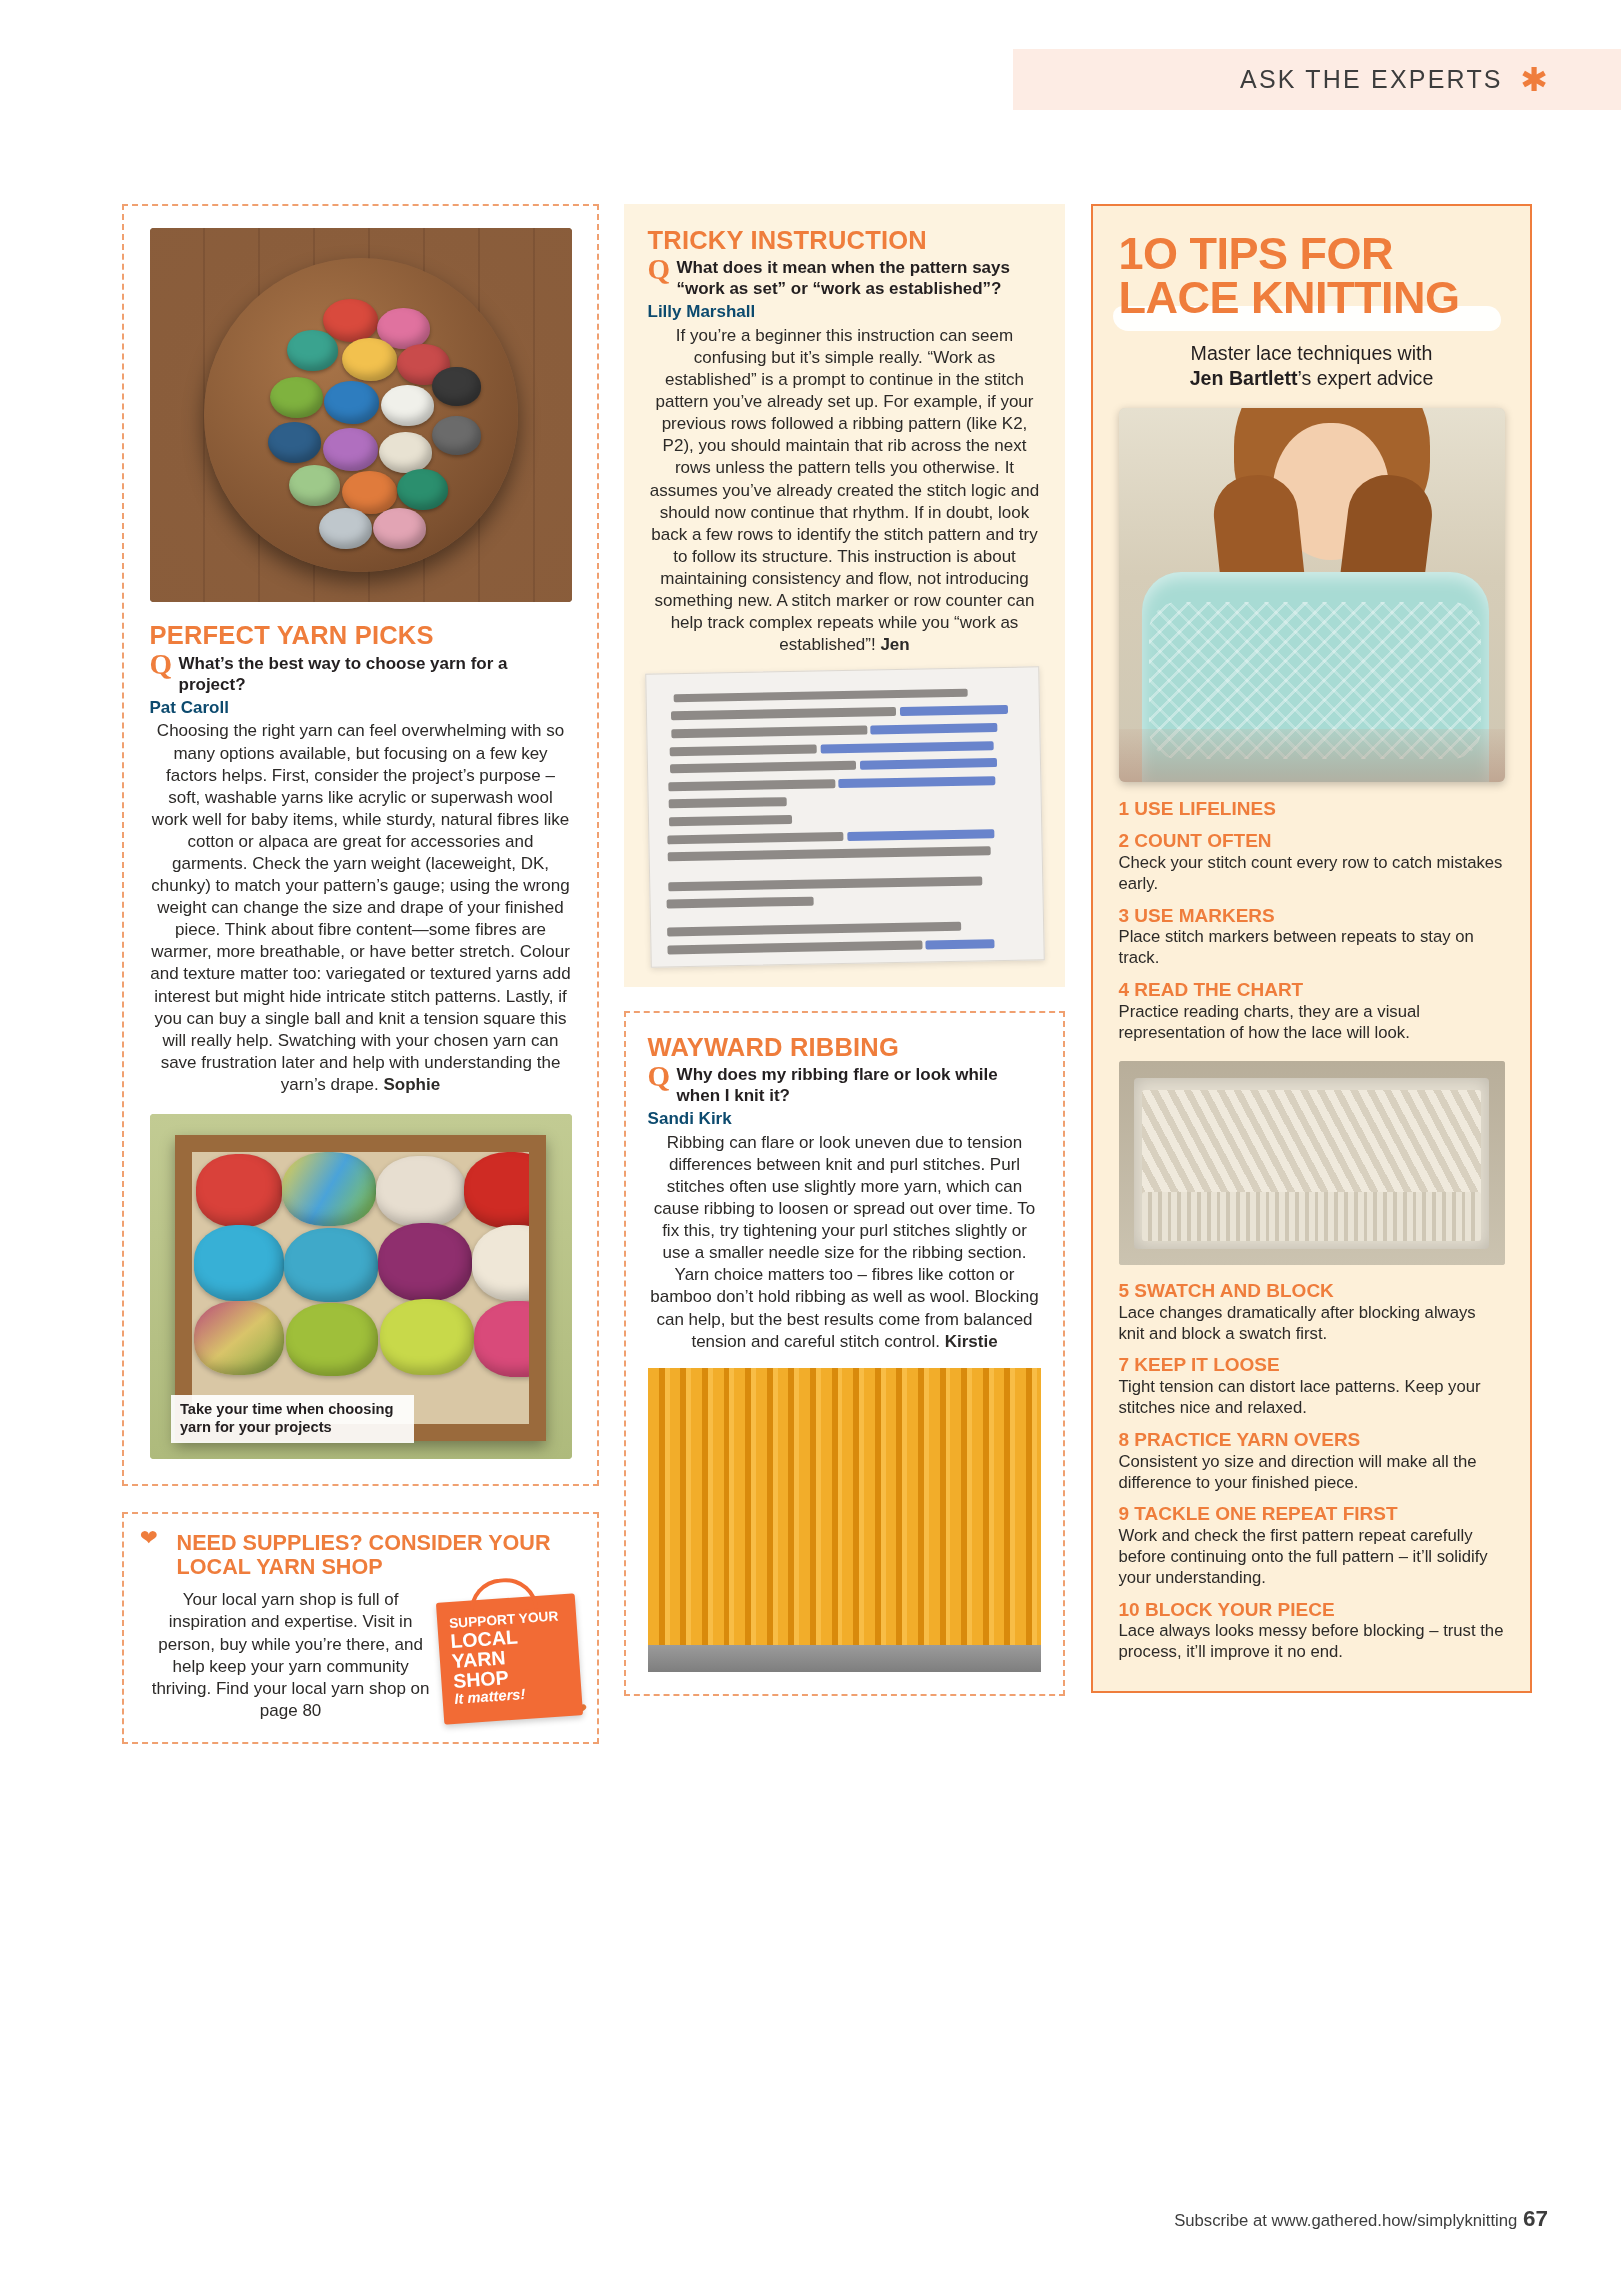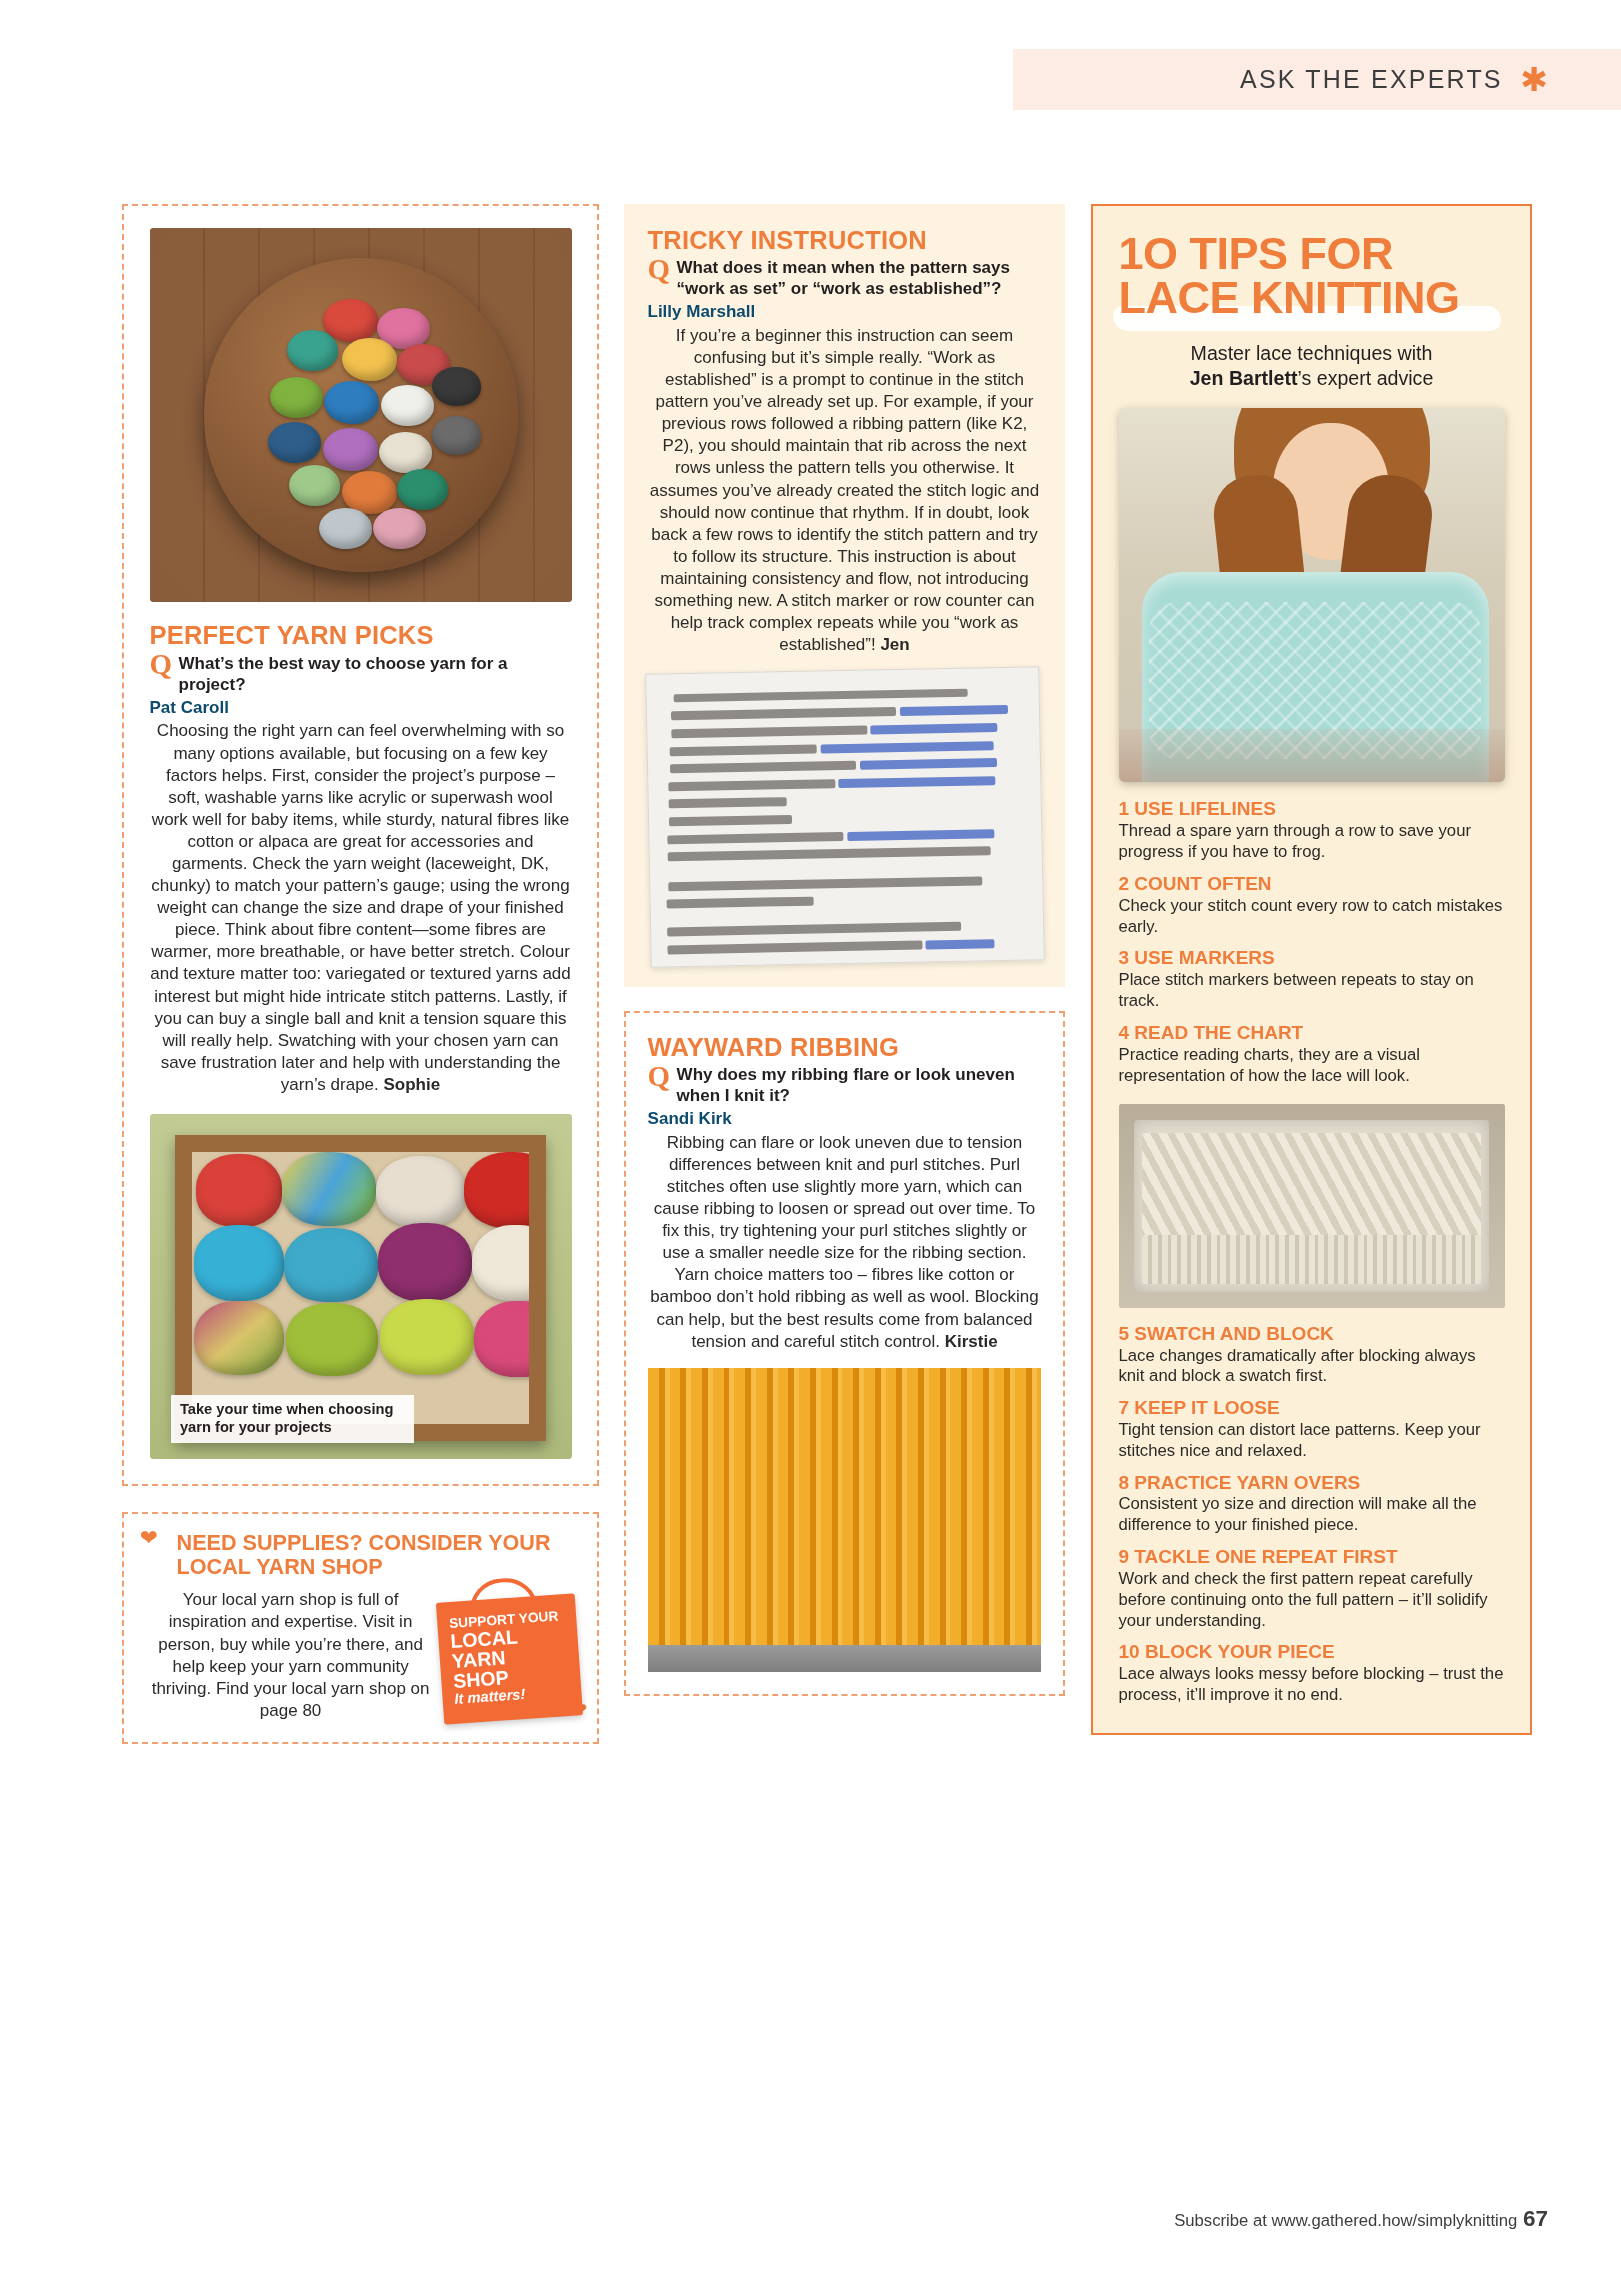--- a/index.html
+++ b/index.html
@@ -480,21 +480,21 @@
       <div class="pattern-line" style="left:15.7px;top:253px;width:294px;"></div>
       <div class="pattern-line" style="left:15.7px;top:271px;width:255px;"></div>
       <div class="pattern-blue" style="left:274px;top:271px;width:69px;"></div>
     </div>
   </div>
 
   <div class="mid-box2">
     <h3 class="qhead" style="margin-top:0;">WAYWARD RIBBING</h3>
     <div class="qline">
       <span class="qmark">Q</span>
-      <span>Why does my ribbing flare or look uneven when I knit it?</span>
+      <span>Why does my ribbing flare or look while when I knit it?</span>
     </div>
     <div class="asker">Sandi Kirk</div>
     <div class="body-text">
       <span>Ribbing can flare or look uneven due to tension differences between knit and purl stitches. Purl stitches often use slightly more yarn, which can cause ribbing to loosen or spread out over time. To fix this, try tightening your purl stitches slightly or use a smaller needle size for the ribbing section. Yarn choice matters too – fibres like cotton or bamboo don’t hold ribbing as well as wool. Blocking can help, but the best results come from balanced tension and careful stitch control.</span>
       <b>Kirstie</b>
     </div>
     <div class="rib-img">
       <div class="rib-stripes"></div>
       <div class="rib-shadow"></div>
     </div>
@@ -524,21 +524,20 @@
       <div style="position:absolute;left:6%;top:44%;right:4%;bottom:0;border-radius:39px 39px 0 0;background:#a8dbd4;box-shadow:inset 0 5.9px 15.7px rgba(255,255,255,.5);"></div>
       <div style="position:absolute;left:8%;top:52%;right:6%;bottom:6%;background:repeating-linear-gradient(135deg,rgba(255,255,255,.35) 0 2.9px,transparent 2.9px 13.7px),repeating-linear-gradient(45deg,rgba(255,255,255,.25) 0 2.9px,transparent 2.9px 13.7px);border-radius:29px;"></div>
       <div style="position:absolute;left:0;bottom:0;width:100%;height:14%;background:linear-gradient(180deg,rgba(200,170,150,.2),rgba(180,140,120,.55));"></div>
     </div>
 
     <div style="height:17.6px;"></div>
 
     <div>
       <div class="tip">
         <div class="tip-h">1 USE LIFELINES</div>
-        <div class="tip-b">Thread a spare yarn through a row to save your progress if you have to frog.</div>
       </div>
       <div class="tip">
         <div class="tip-h">2 COUNT OFTEN</div>
         <div class="tip-b">Check your stitch count every row to catch mistakes early.</div>
       </div>
       <div class="tip">
         <div class="tip-h">3 USE MARKERS</div>
         <div class="tip-b">Place stitch markers between repeats to stay on track.</div>
       </div>
       <div class="tip">

